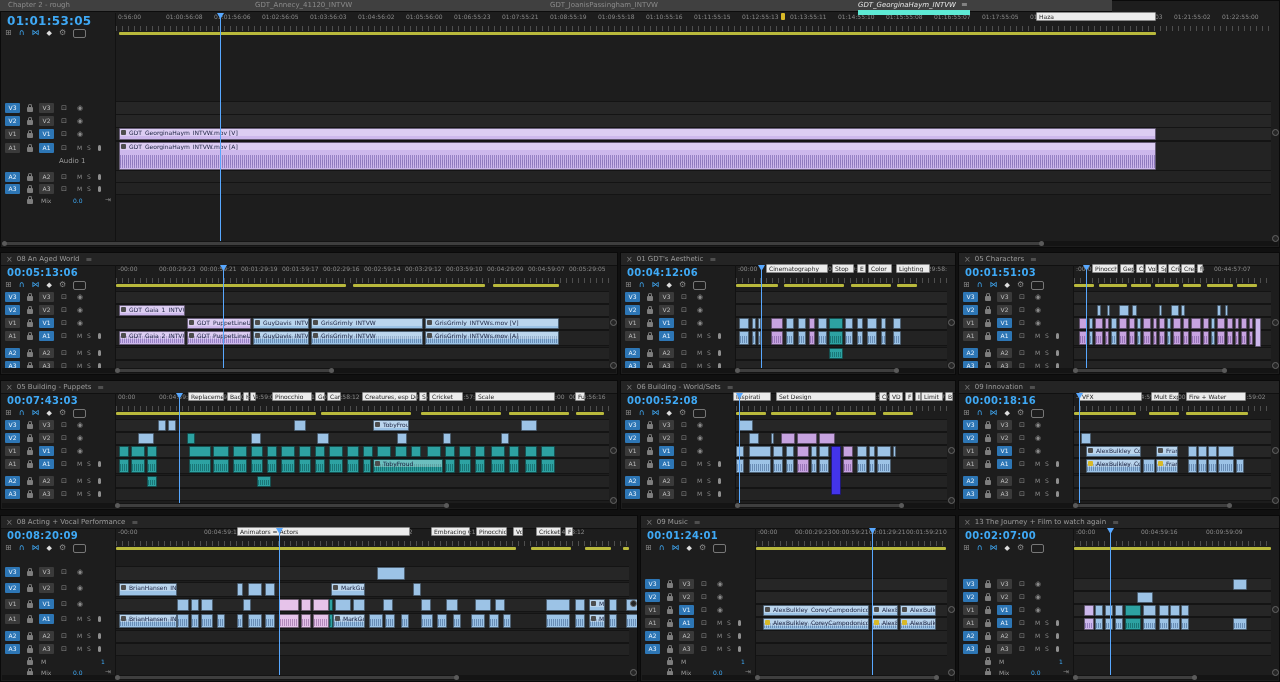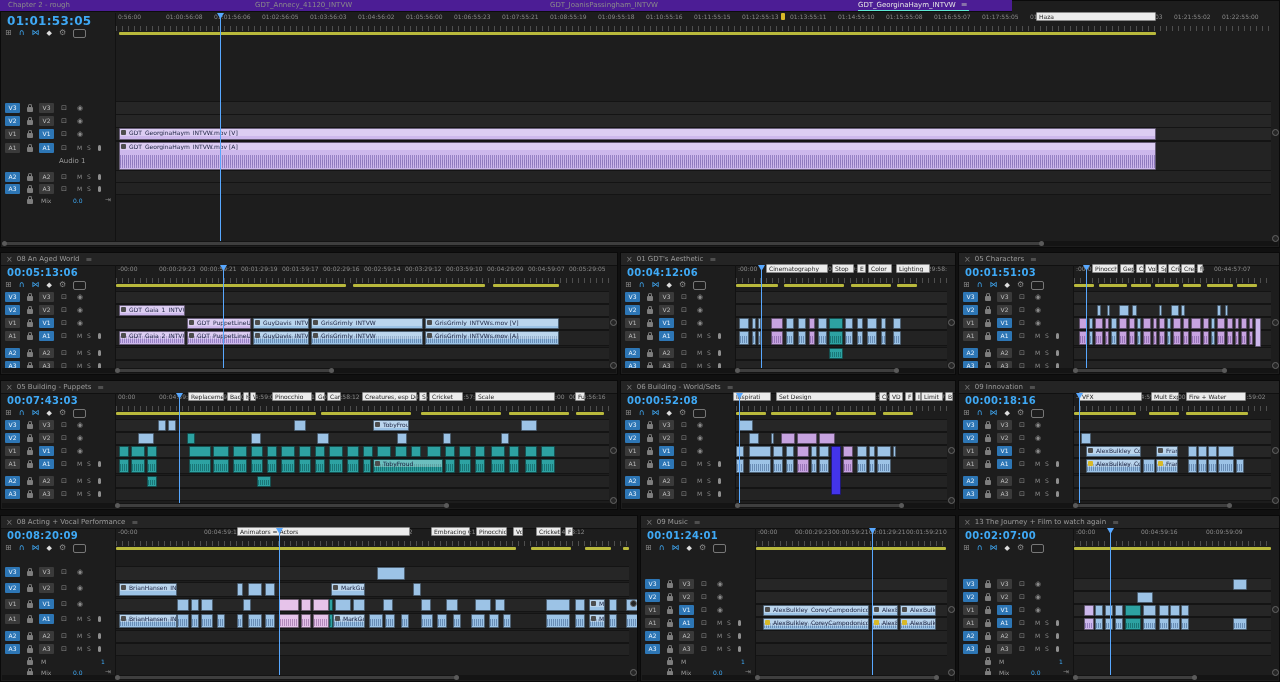--- a/index.html
+++ b/index.html
@@ -43,23 +43,23 @@
                  border-bottom:none;border-radius:2px 2px 0 0;}
   .mic{position:absolute;width:3px;height:6px;background:#909090;border-radius:2px;}
   .tlabel{position:absolute;color:#9a9a9a;font-size:6px;}
   .tval{position:absolute;color:#3fa9f5;font-size:6px;}
   .hscroll{position:absolute;left:1px;right:1px;bottom:1px;height:5px;background:#141414;z-index:8;}
   .hthumb{position:absolute;height:3px;top:1px;background:#3e3e3e;border-radius:2px;}
   .hthumb::before,.hthumb::after{content:"";position:absolute;top:-1px;width:5px;height:5px;border-radius:50%;background:#5a5a5a;}
   .hthumb::before{left:-2px;} .hthumb::after{right:-2px;}
   .knob{position:absolute;width:5px;height:5px;border:1px solid #666;border-radius:50%;background:#262626;z-index:8;}
   
-  #tabbar{position:absolute;left:0;top:0;width:1012px;height:11px;background:#4c1d95;border-bottom:1px solid #0c0c0c;z-index:9;}
+  #tabbar{position:absolute;left:0;top:0;width:1112px;height:11px;background:#404040;border-bottom:1px solid #0c0c0c;z-index:9;}
   .tab{position:absolute;top:0;height:10px;color:#8b8b8b;font-size:7px;line-height:10px;white-space:nowrap;}
-  .tab.active{color:#e6e6e6;border-bottom:1px solid #5eead4;padding-right:2px;}
+  .tab.active{color:#e6e6e6;border-bottom:5px solid #5eead4;padding-right:2px;font-style:italic;}
   .tab.active .tmenu{color:#bbb;margin-left:5px;font-size:8px;}
 </style>
 </head>
 <body>
 
 <div id="app">
   <div id="tabbar">
     <div class="tab" style="left:8px">Chapter 2 - rough</div>
     <div class="tab" style="left:255px">GDT_Annecy_41120_INTVW</div>
     <div class="tab" style="left:550px">GDT_JoanisPassingham_INTVW</div>

